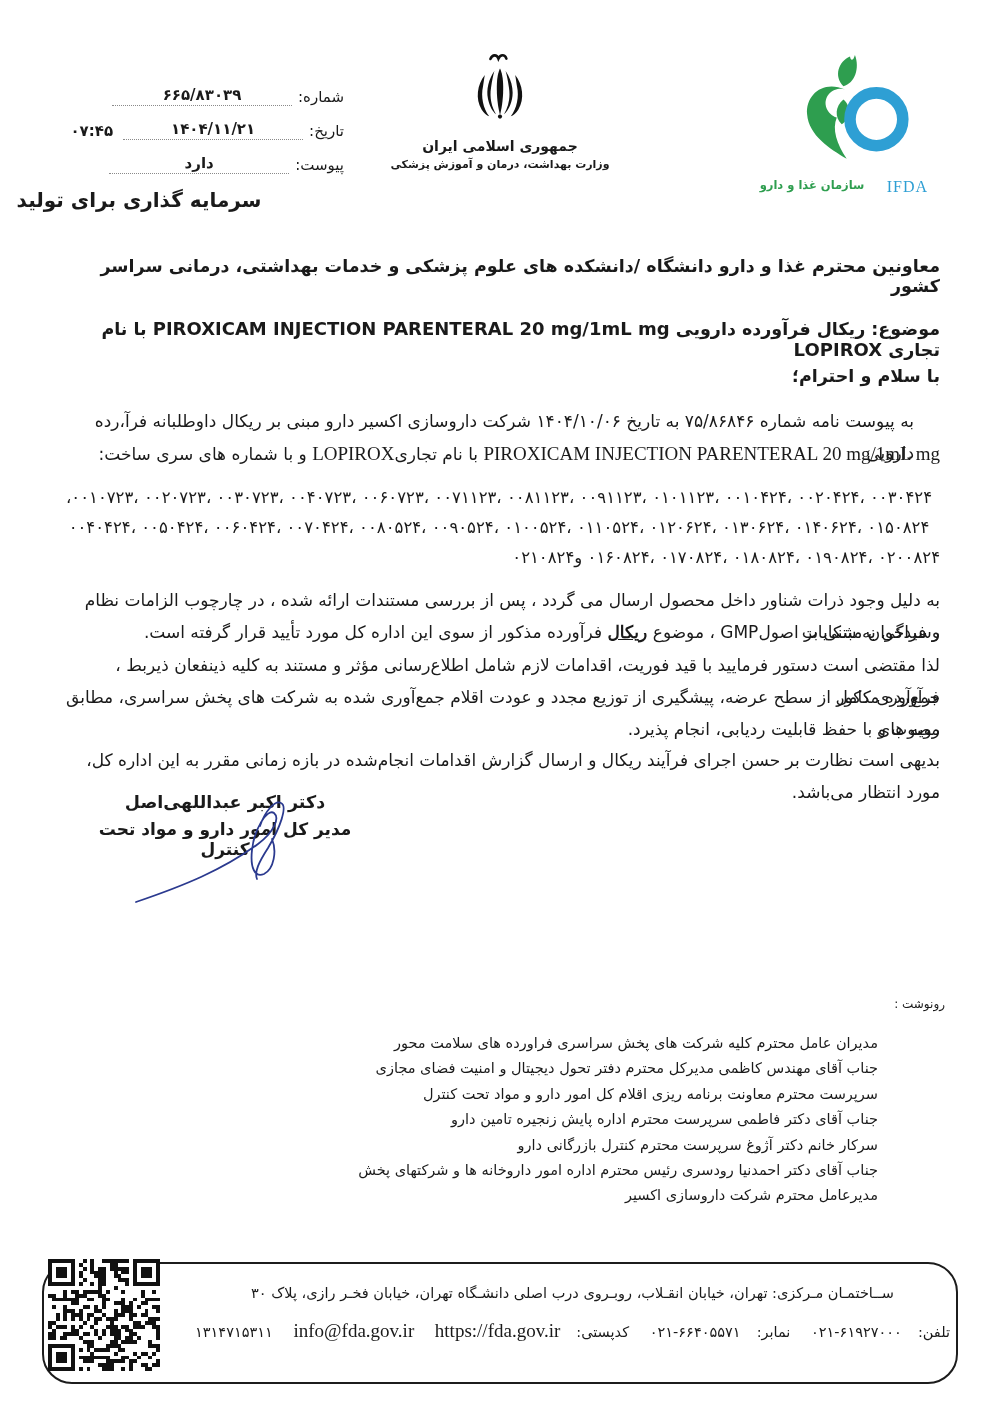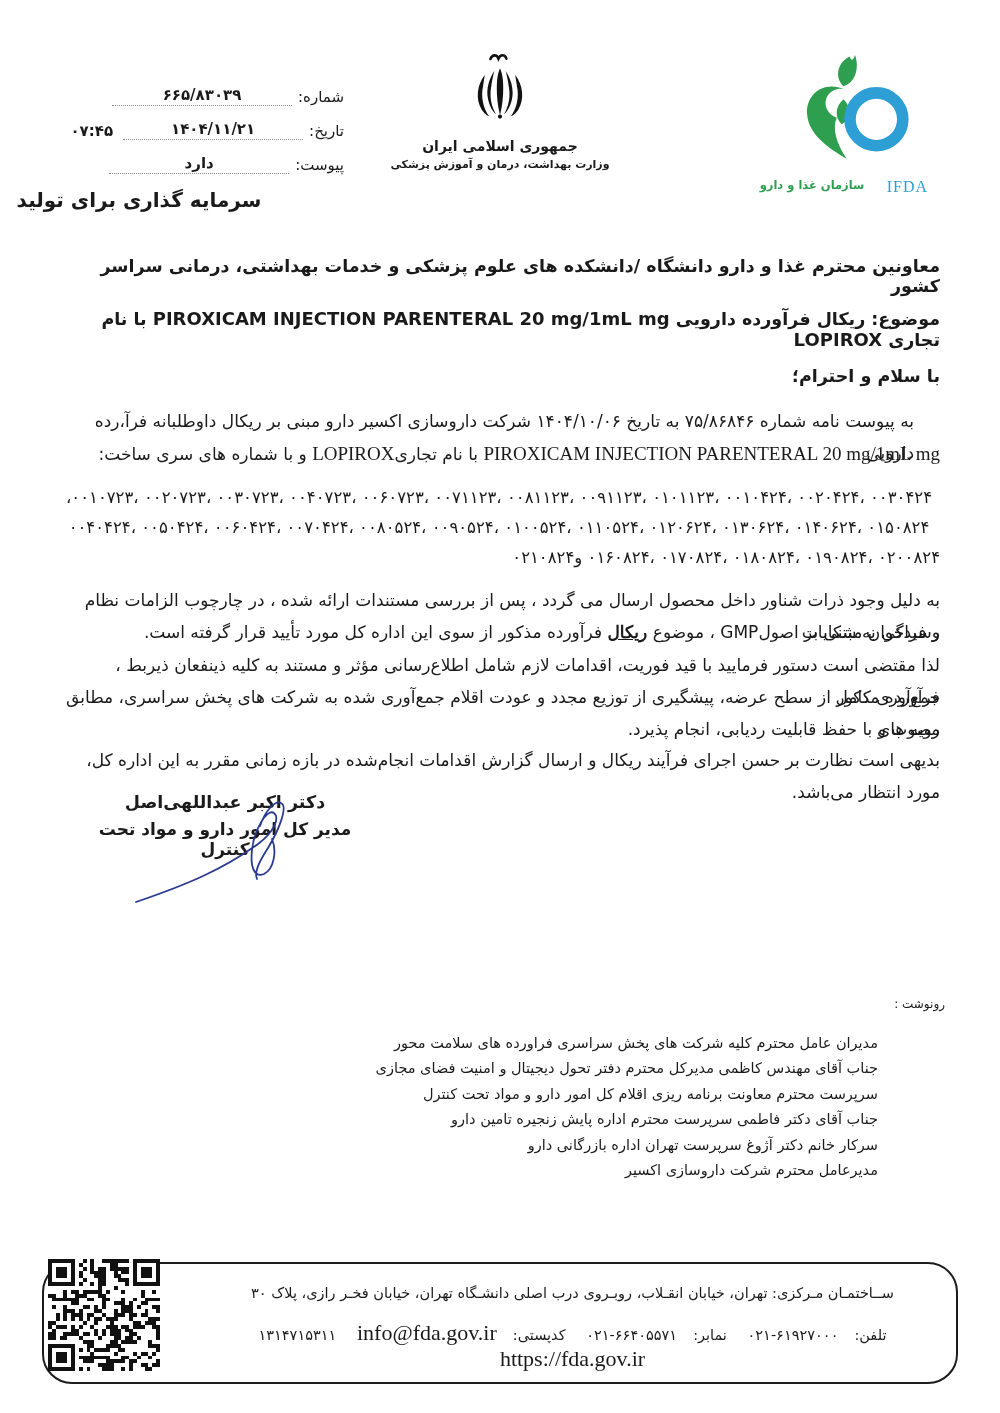--- a/index.html
+++ b/index.html
@@ -41,21 +41,21 @@
   .cc-list{right:122px;top:1031px;direction:rtl;text-align:right;font-size:14.5px;line-height:25.4px;
            font-family:"DejaVu Serif","DejaVu Sans",serif;}
   
   .footer-box{left:42px;right:42px;top:1262px;height:118px;border:2px solid #1c1c1c;border-radius:30px;}
   .qr{position:absolute;left:48px;top:1256px;width:112px;height:118px;}
   .f-line{position:absolute;left:175px;right:30px;text-align:center;direction:rtl;font-size:14.5px;}
   .f1{top:1285px;}
   .f2{top:1320px;}
   .f-tok{margin:0 8px;white-space:nowrap;text-align:center;}
   .f-num{unicode-bidi:bidi-override;direction:ltr;}
-  .f-latin{font-family:"Liberation Serif",serif;font-size:22px;direction:ltr;unicode-bidi:embed;}
+  .f-latin{font-family:"Liberation Serif",serif;font-size:19px;direction:ltr;unicode-bidi:embed;}
 </style>
 </head>
 <body>
 
 <div class="page">
 
   <div class="abs lh-left">
     <div class="lh-row">
       <span class="lh-label">شماره:</span>
       <span class="lh-dotted vis-ltr">۶۶۵/۸۳۰۳۹</span>
@@ -92,21 +92,21 @@
       <path d="M74 44 C48 32 26 50 28 74 C30 100 56 116 76 128 C64 110 58 92 64 78 C52 74 46 60 54 50 C60 43 69 42 74 44 Z" fill="#2e9e4f"></path>
       <path d="M72 56 C62 64 61 78 70 86 C80 80 82 64 72 56 Z" fill="#2e9e4f"></path>
       <circle cx="112" cy="80" r="32" fill="none" stroke="#2e9fd4" stroke-width="14"></circle>
     </svg>
     <span class="ifda-fa">سازمان غذا و دارو</span>
     <span class="ifda-en">IFDA</span>
   </div>
 
   <div class="line h-bold" style="top:256px;">معاونین محترم غذا و دارو دانشگاه /دانشکده های علوم پزشکی و خدمات بهداشتی، درمانی سراسر کشور</div>
 
-  <div class="line h-bold" style="top:308px;">
+  <div class="line h-bold" style="top:318px;">
     <span>موضوع: ریکال فرآورده دارویی</span>
     <span class="latin-bold" style="font-size:18px;">PIROXICAM INJECTION PARENTERAL 20 mg/1mL mg</span>
     <span>با نام تجاری</span>
     <span class="latin-bold" style="font-size:18px;">LOPIROX</span>
   </div>
 
   <div class="line h-bold" style="top:366px;">با سلام و احترام؛</div>
 
   <div class="line body-txt" style="top:405px;padding-right:26px;">به پیوست نامه شماره ۷۵/۸۶۸۴۶ به تاریخ ۱۴۰۴/۱۰/۰۶ شرکت داروسازی اکسیر دارو مبنی بر ریکال داوطلبانه فرآ،رده دارویی</div>
   <div class="line body-txt" style="top:438px;">
@@ -137,21 +137,22 @@
   <svg class="abs" style="left:128px;top:796px;" width="215" height="115" viewBox="0 0 215 115">
     <path d="M8 106 C55 90 95 74 130 48 C146 36 152 22 146 17 C139 12 126 34 124 54 C122 72 127 82 136 78 C146 73 149 55 144 43 M132 30 C137 15 147 4 153 7 C160 10 152 32 140 52 C131 66 126 76 129 83" fill="none" stroke="#2b3a8f" stroke-width="1.8" stroke-linecap="round"></path>
   </svg>
 
   <div class="abs cc-label">رونوشت :</div>
   <div class="abs cc-list">
     <div>مدیران عامل محترم کلیه شرکت های پخش سراسری فراورده های سلامت محور</div>
     <div>جناب آقای مهندس کاظمی مدیرکل محترم دفتر تحول دیجیتال و امنیت فضای مجازی</div>
     <div>سرپرست محترم معاونت برنامه ریزی اقلام کل امور دارو و مواد تحت کنترل</div>
     <div>جناب آقای دکتر فاطمی سرپرست محترم اداره پایش زنجیره تامین دارو</div>
-    <div>سرکار خانم دکتر آژوغ سرپرست تهران اداره بازرگانی دارو</div>
+    <div>سرکار خانم دکتر آژوغ سرپرست محترم کنترل بازرگانی دارو</div>
+    <div>جناب آقای دکتر احمدنیا رودسری رئیس محترم اداره امور داروخانه ها و شرکتهای پخش</div>
     <div>مدیرعامل محترم شرکت داروسازی اکسیر</div>
   </div>
 
   <div class="abs footer-box"></div>
   <svg class="qr" viewBox="0 0 29 29" shape-rendering="crispEdges">
       <rect x="0" y="0" width="29" height="29" fill="#fff"></rect>
       <rect x="9" y="0" width="1" height="1" fill="#111"></rect>
       <rect x="11" y="0" width="1" height="1" fill="#111"></rect>
       <rect x="14" y="0" width="1" height="1" fill="#111"></rect>
       <rect x="15" y="0" width="1" height="1" fill="#111"></rect>

